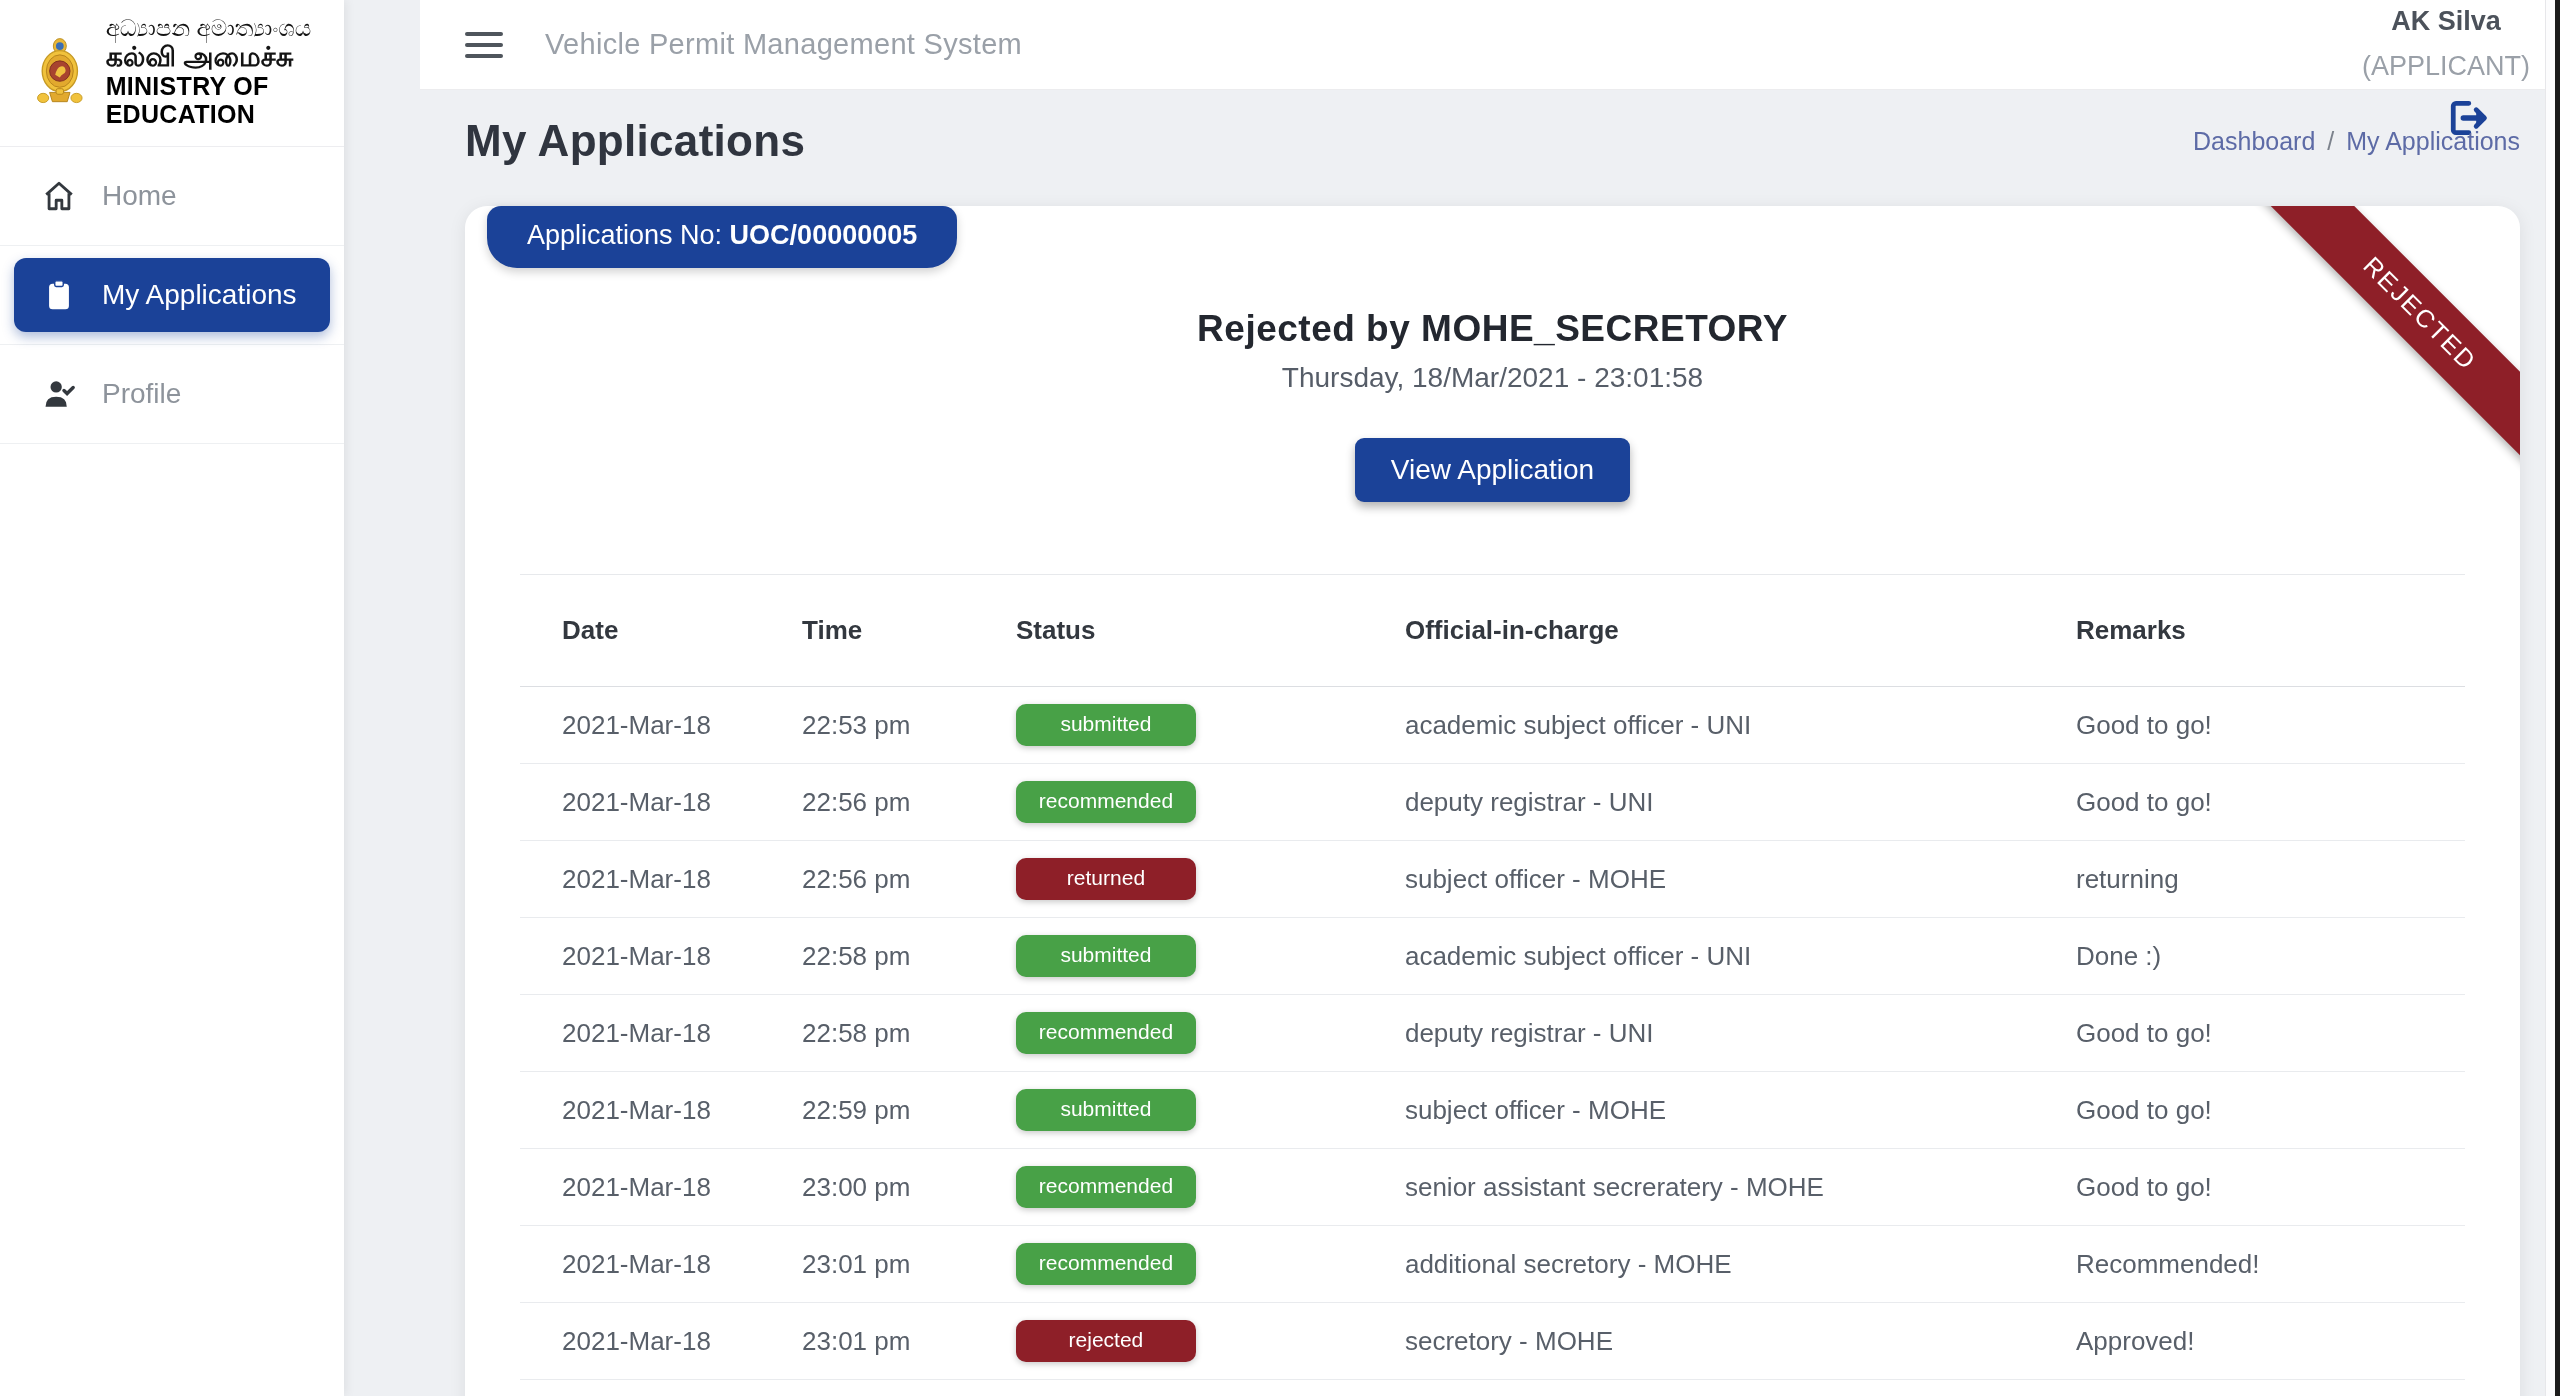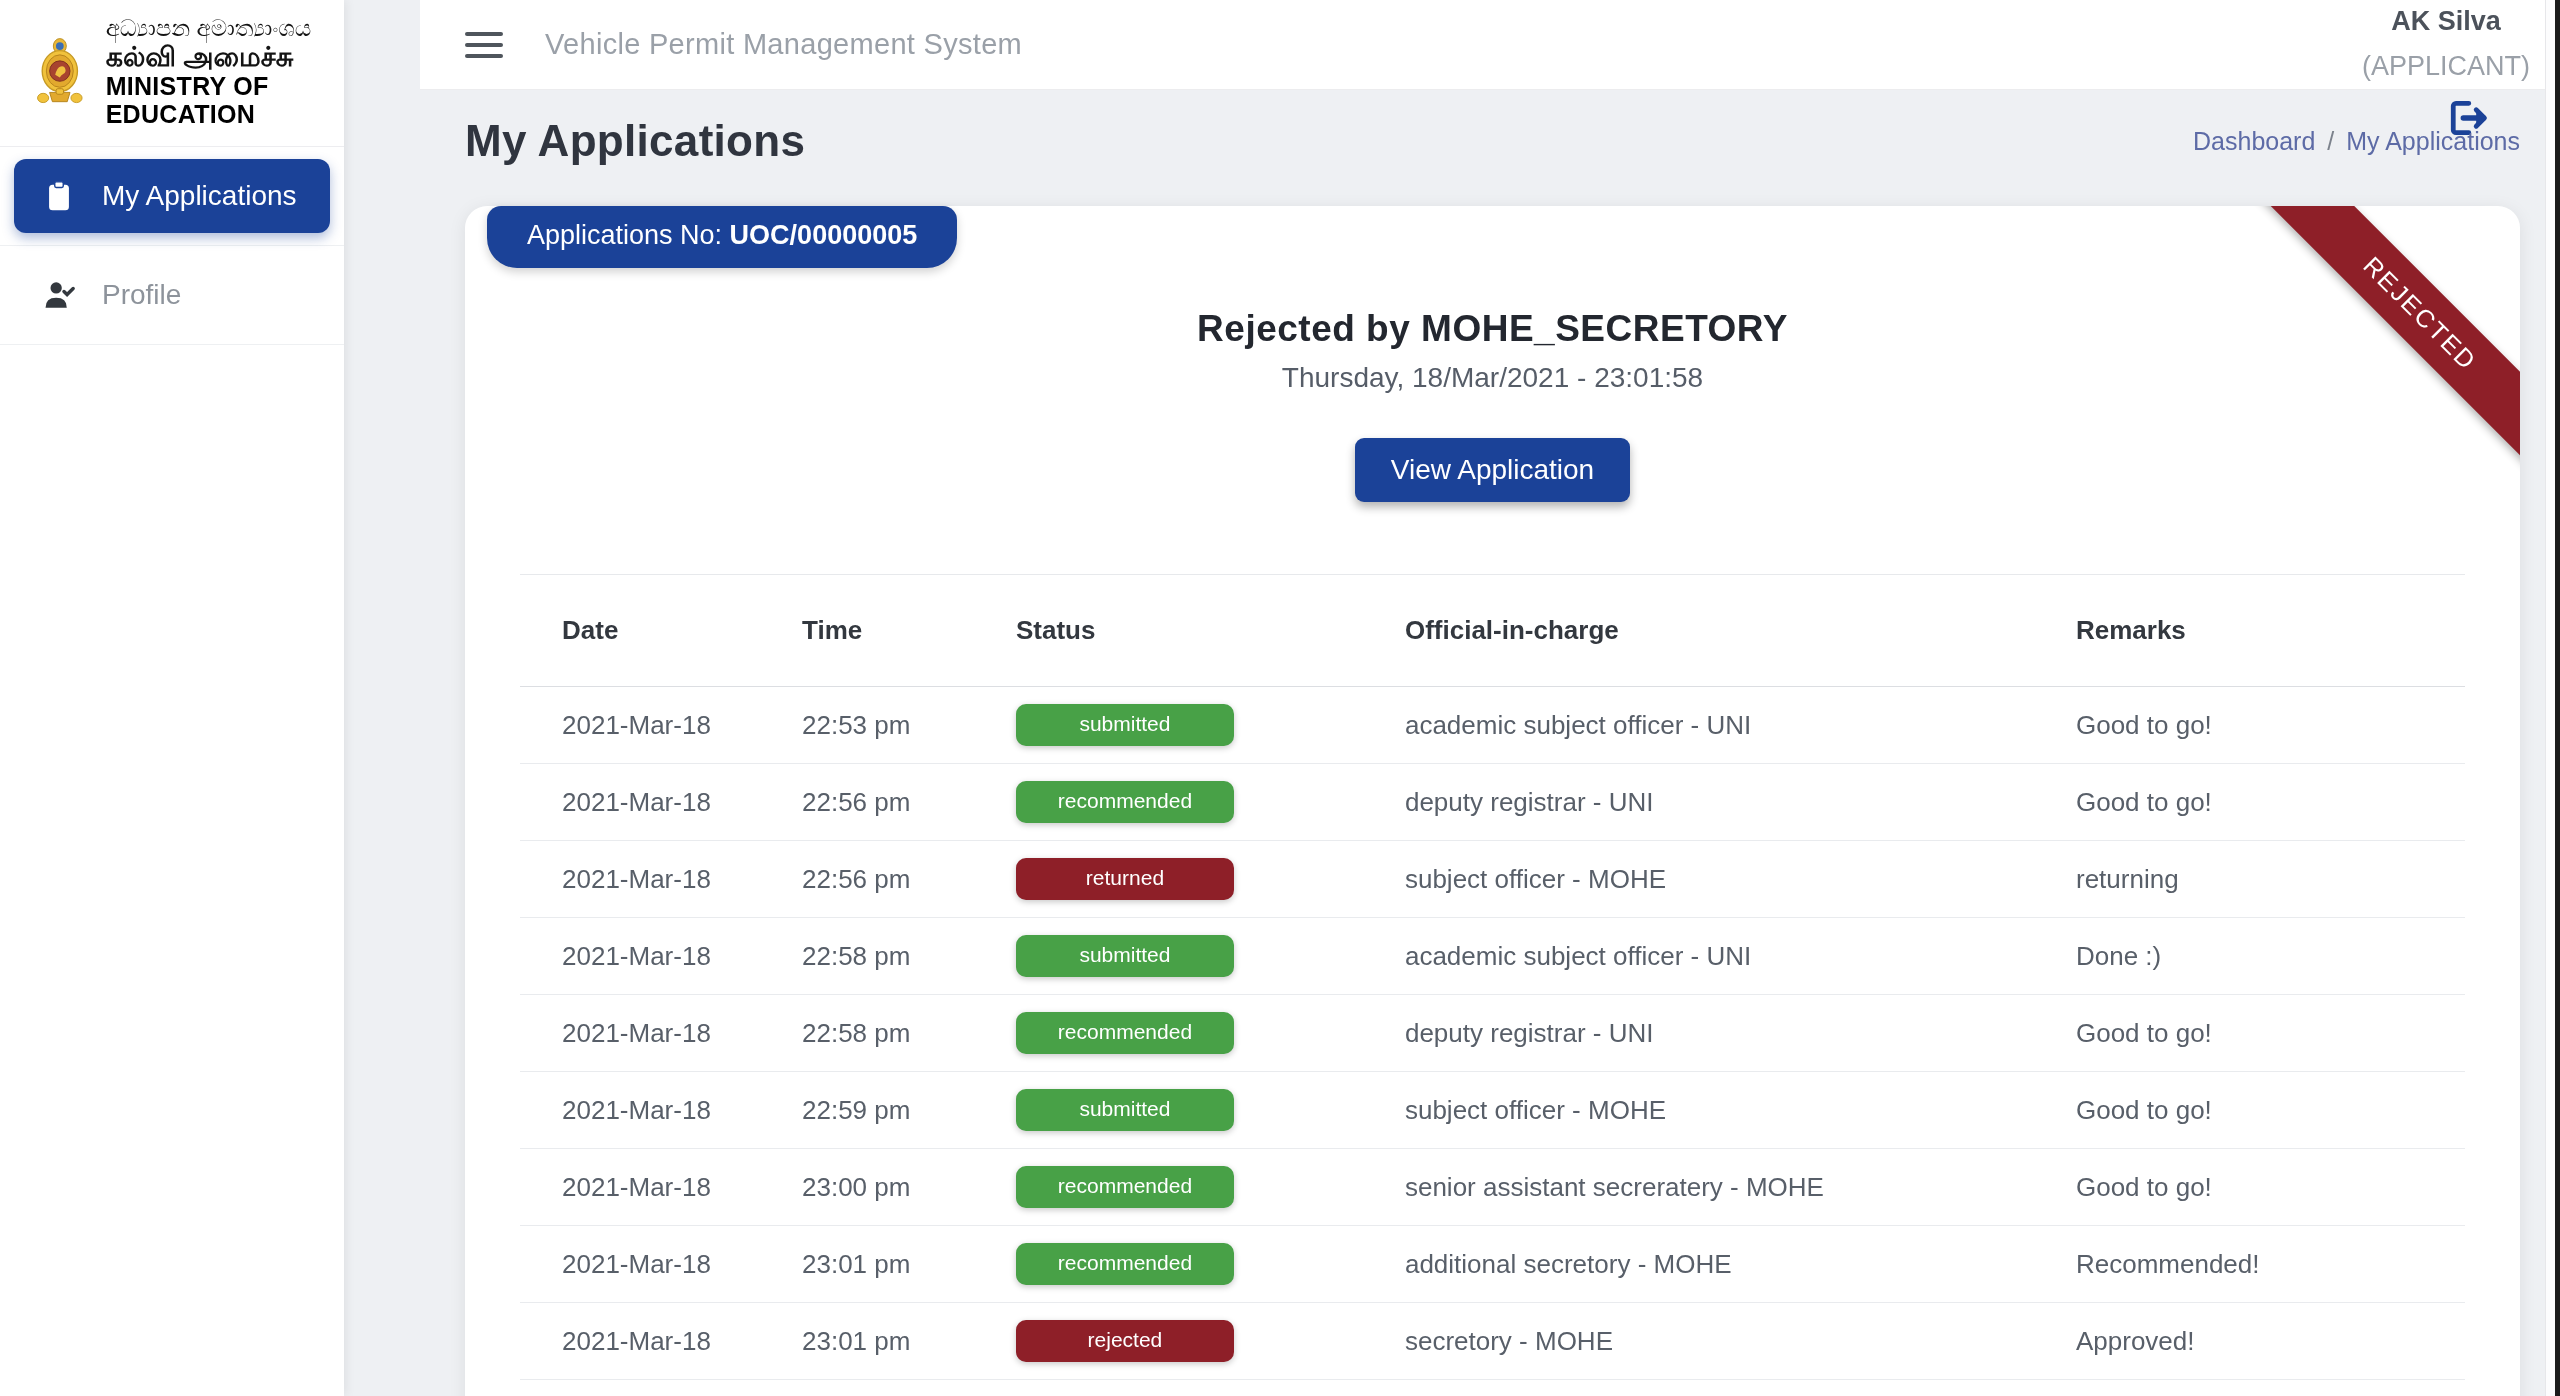--- a/index.html
+++ b/index.html
@@ -100,21 +100,21 @@
   .status-table th {
     text-align: left; font-size: 26px; color: #33383f; font-weight: 700;
     padding: 40px 0; border-top: 1px solid #e7e9ec; border-bottom: 1px solid #dcdee2;
   }
   .status-table td {
     font-size: 26px; color: #585f69; padding: 17px 0;
     border-bottom: 1px solid #e9ebee;
   }
   .status-table th:first-child, .status-table td:first-child { padding-left: 42px; }
   .status-badge {
-    display: inline-block; width: 218px; text-align: center; color: #fff;
+    display: inline-block; width: 180px; text-align: center; color: #fff;
     font-size: 21px; padding: 8px 0 10px; border-radius: 10px;
     box-shadow: 0 2px 6px rgba(0,0,0,.22);
   }
 
   
   .scroll-edge {
     position: fixed; top: 0; right: 0; width: 15px; height: 100%;
     background: #fcfcfd; border-left: 1px solid #e7e7ea; z-index: 40; cursor: pointer;
   }
   .scroll-edge::after {
@@ -139,20 +139,29 @@
       <path d="M19 60 h22 l-3 10 h-16 z" fill="#e2a92e" stroke="#b3821a"></path>
       <rect x="26" y="56" width="8" height="6" rx="2" fill="#f1c23c" stroke="#b3821a"></rect>
     </svg>
     <div class="logo-text">
       <span class="logo-line1">අධ්‍යාපන අමාත්‍යාංශය</span>
       <span class="logo-line2">கல்வி அமைச்சு</span>
       <span class="logo-line3">MINISTRY OF EDUCATION</span>
     </div>
   </div>
 
+  <div class="menu-row">
+    <div class="menu-btn">
+      <svg class="mi" viewBox="0 0 24 24" fill="none" stroke="#33383e" stroke-width="2" stroke-linejoin="round">
+        <path d="M3 11 L12 3 L21 11"></path>
+        <path d="M5 10 V21 H10 V15 H14 V21 H19 V10"></path>
+      </svg>
+      <span>Home</span>
+    </div>
+  </div>
 
   <div class="menu-row">
     <div class="menu-btn active" style="background: rgb(27, 66, 152);">
       <svg class="mi" viewBox="0 0 24 24">
         <rect x="5" y="4" width="14" height="18" rx="2.5" fill="#ffffff"></rect>
         <rect x="9" y="2" width="6" height="4" rx="1" fill="#ffffff" stroke="#1b4298" stroke-width="1"></rect>
       </svg>
       <span>My Applications</span>
     </div>
   </div>

